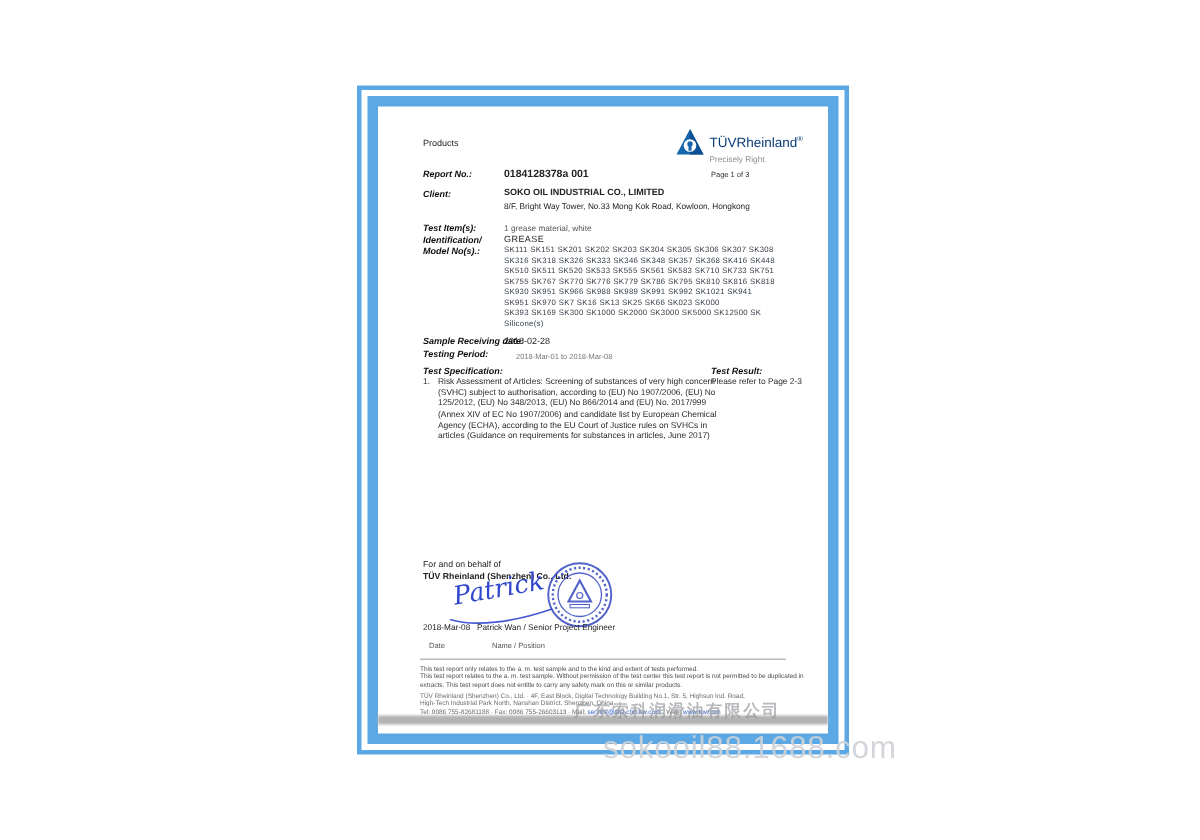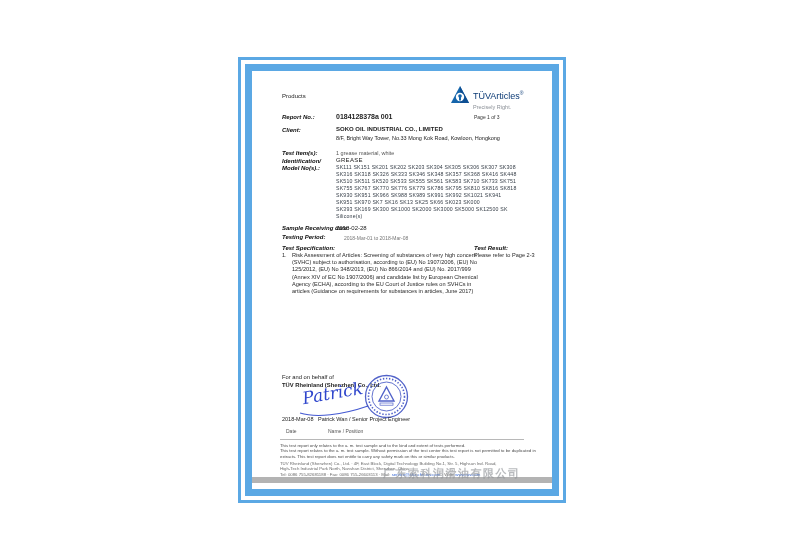--- a/index.html
+++ b/index.html
@@ -54,21 +54,21 @@
         <span>
           <svg width="20" height="19" viewBox="0 0 20 19">
             <polygon points="10,1 19,18 1,18" fill="#1565ab"></polygon>
             <polygon points="10,1 19,18 10,18" fill="#0d4f93"></polygon>
             <circle cx="10" cy="12" r="4.2" fill="#ffffff"></circle>
             <circle cx="10" cy="11" r="1.8" fill="#1565ab"></circle>
             <rect x="9" y="11" width="2" height="4.5" fill="#1565ab"></rect>
           </svg>
         </span>
         <span>
-          <span class="brand"><span class="b">TÜV</span><span>Articles</span><span class="reg">®</span></span>
+          <span class="brand"><span class="b">TÜV</span><span>Rheinland</span><span class="reg">®</span></span>
           <div class="tagline">Precisely Right.</div>
         </span>
       </div>
 
       <div class="abs lbl" style="left:30px;top:43px;">Report No.:</div>
       <div class="abs val bold" style="left:84px;top:42px;font-size:7px;">0184128378a 001</div>
       <div class="abs tiny" style="left:222px;top:43px;">Page 1 of 3</div>
 
       <div class="abs lbl" style="left:30px;top:56px;">Client:</div>
       <div class="abs val bold" style="left:84px;top:55px;">SOKO OIL INDUSTRIAL CO., LIMITED</div>
@@ -157,14 +157,15 @@
         <span>· Web:</span>
         <span class="link">www.tuv.com</span>
       </div>
 
       <div class="shadow-band"></div>
 
     </div>
   </div>
 
   <div class="wm-cn">广东索科润滑油有限公司</div>
+  <div class="wm-url">sokooil88.1688.com</div>
 
 </div>
 
 </body></html>

